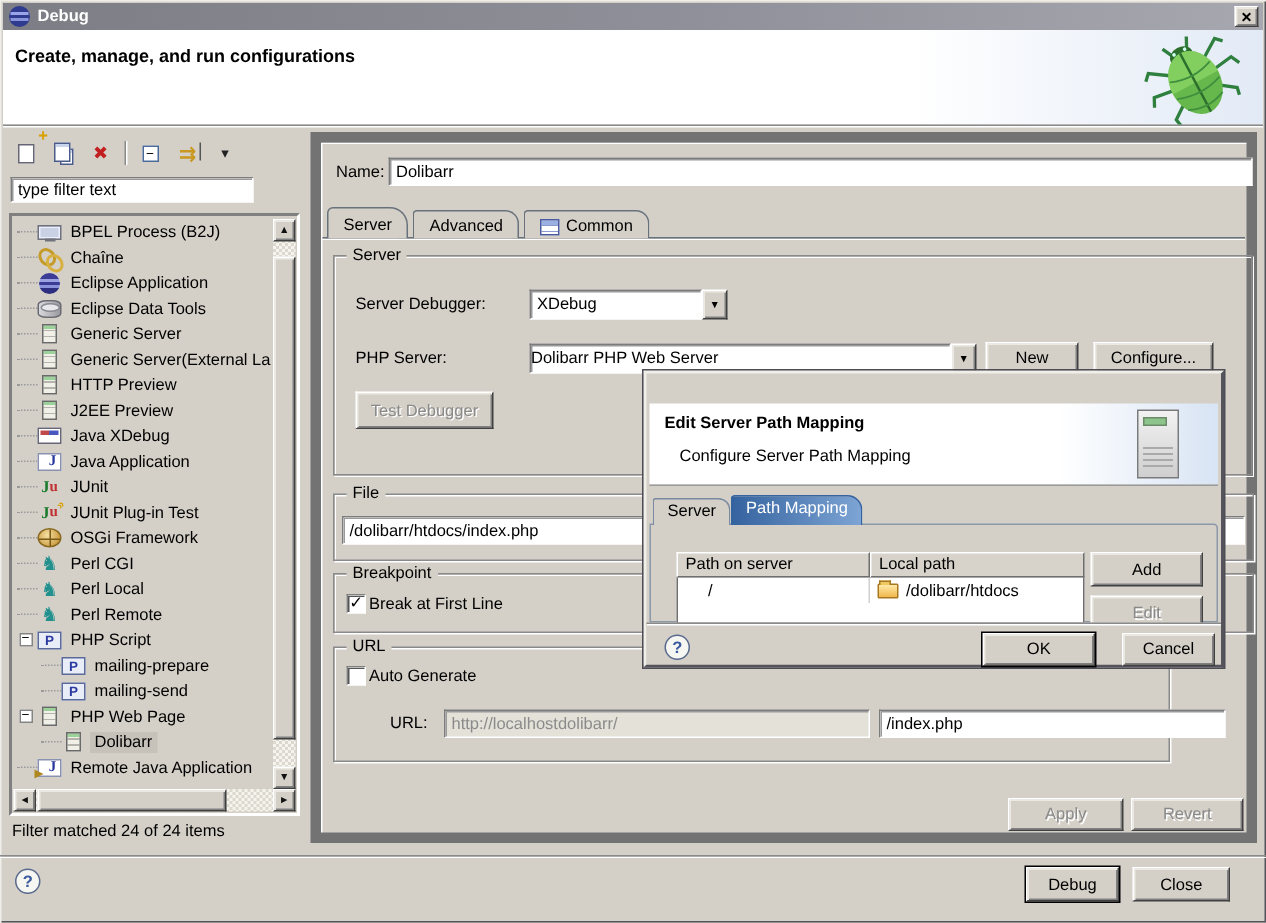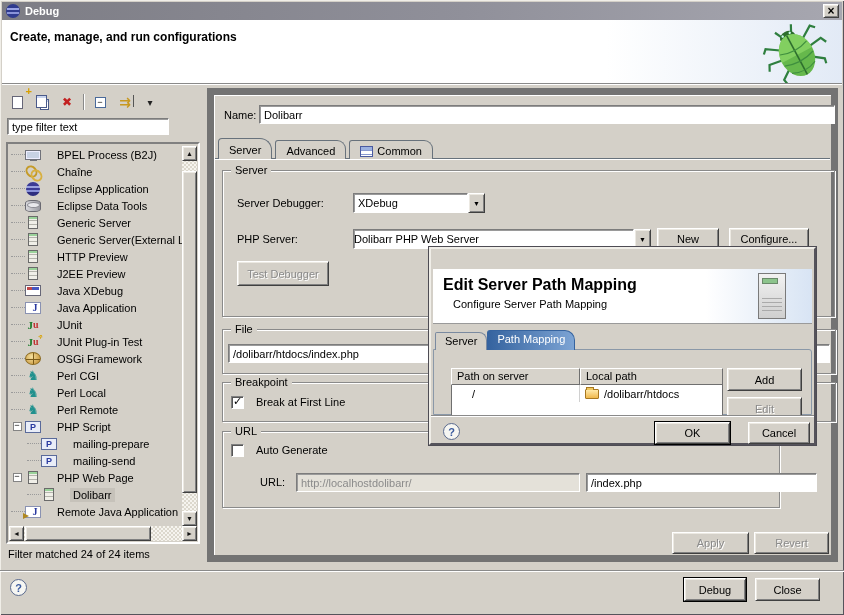--- a/index.html
+++ b/index.html
@@ -33,21 +33,21 @@
 .tbtn{width:22px;height:22px;display:flex;align-items:center;justify-content:center;position:relative}
 .tsep{width:1px;height:16px;background:#8a8a8a;box-shadow:1px 0 0 #fff;margin:0 2px}
 .filterbox{position:absolute;left:3px;top:30px;width:162px;height:17px}
 .treebox{position:absolute;left:2px;top:54px;width:194px;height:402px;background:#d4d0c8;border:2px solid;border-color:#808080 #ffffff #ffffff #808080}
 .trows{position:absolute;left:1px;top:2px;right:16px;bottom:16px;overflow:hidden}
 .trow{height:17px;display:flex;align-items:center;white-space:nowrap}
 .tslot{width:16px;height:17px;flex:0 0 16px;display:flex;align-items:center;justify-content:center;position:relative}
 .tslot.dots::before{content:"";position:absolute;left:2px;right:0;top:8px;border-top:1px dotted #9a9a9a}
 .expbox{width:9px;height:9px;background:#fff;border:1px solid #848484;font-size:9px;line-height:7px;text-align:center;position:relative;z-index:1}
 .expbox::before{content:"−";position:relative;top:-1px}
-.tlab{padding:1px 3px;margin-left:13px}
+.tlab{padding:1px 3px;margin-left:3px}
 .tlab.sel{background:#c6c2ba}
 .tico{width:16px;height:16px;flex:0 0 16px;display:inline-flex;align-items:center;justify-content:center;position:relative}
 
 
 .ic-server-sm{width:10px;height:13px;background:#f0efe8;border:1px solid #6a6a6a;background-image:linear-gradient(#9ad29a 0 2px,transparent 2px),repeating-linear-gradient(180deg,transparent 0 3px,#b4b4ac 3px 4px)}
 .ic-bpel{width:13px;height:10px;background:#c8d2e4;border:1px solid #70727a;box-shadow:inset 0 0 0 1px #eef}
 .ic-bpel::after{content:"";position:absolute;bottom:-2px;left:4px;width:7px;height:2px;background:#70727a}
 .ic-chain::before,.ic-chain::after{content:"";position:absolute;width:7px;height:9px;border:2px solid #c49a28;border-radius:50%}
 .ic-chain::before{left:1px;top:1px;transform:rotate(-40deg)}
 .ic-chain::after{left:6px;top:5px;transform:rotate(-40deg);border-color:#d8b040}
@@ -101,30 +101,30 @@
 .tab{height:19px;padding:2px 10px 0;border:1px solid #68727c;border-bottom:none;border-radius:3px 9px 0 0;background:#d4d0c8;margin-right:3px;display:flex;align-items:center;gap:4px}
 .tab.active{height:21px;border-radius:4px 12px 0 0}
 .tabline{position:absolute;left:1px;right:1px;top:63px;border-top:1px solid #68727c;box-shadow:0 1px 0 #fff}
 .ic-grid{width:13px;height:11px;background:#fff;border:1px solid #4a5aa0;background-image:linear-gradient(#9ab0e0 0 3px,transparent 3px),repeating-linear-gradient(180deg,transparent 0 3px,#8a9ad0 3px 4px)}
 .combo{position:absolute;display:flex}
 .combo .cfield{flex:1;display:flex;align-items:center}
 .combo .cbtn{width:17px;display:flex;align-items:center;justify-content:center;font-size:7px}
 .cbtn::before{content:"▼"}
 .checkbox{width:13px;height:13px;background:#fff;border:1px solid;border-color:#808080 #fff #fff #808080;box-shadow:inset 1px 1px 0 #555;display:inline-flex;align-items:center;justify-content:center;font-size:11px;font-weight:bold}
 .checkbox.checked::before{content:"✓";position:relative;top:-1px}
-.cbrow{position:absolute;display:flex;align-items:flex-start;gap:12px}
+.cbrow{position:absolute;display:flex;align-items:center;gap:2px}
 .qmark{width:17px;height:17px;border-radius:50%;border:1px solid #5a6a8e;color:#3a5a9e;background:#f6f6f2;display:flex;align-items:center;justify-content:center;font-weight:bold;font-size:11px}
 .qmark::before{content:"?"}
 .botsep{position:absolute;left:0;right:0;top:570px;border-top:1px solid #8a8a8a;box-shadow:0 1px 0 #fff}
 
 
 .dialog{position:absolute;left:429px;top:247px;width:387px;height:198px;background:#d4d0c8;border:2px solid;border-color:#f0eee8 #55535b #55535b #f0eee8;outline:1px solid #4e4c54;z-index:50}
 .dtitle{position:absolute;left:2px;top:2px;right:2px;height:18px;background:linear-gradient(90deg,#24518f,#6f97c4 55%,#b9cfe6);display:flex;align-items:center;gap:4px;padding:0 3px;color:#fff;font-weight:bold}
 .dhead{position:absolute;left:2px;top:20px;right:2px;height:55px;background:linear-gradient(90deg,#ffffff 0 72%,#d8e4f4);border-bottom:1px solid #9a9a9a}
-.dheading{position:absolute;left:10px;top:7px;font-size:16px;font-weight:bold}
+.dheading{position:absolute;left:10px;top:7px;font-size:11px;font-weight:bold}
 .dsub{position:absolute;left:20px;top:29px}
 .tower{position:absolute;right:26px;top:4px;width:28px;height:46px;background:linear-gradient(#f2f2f2,#cfcfcf);border:1px solid #7a7a7a}
 .tower::before{content:"";position:absolute;left:3px;top:4px;width:14px;height:4px;background:#8cc48c;border:1px solid #6a8a6a}
 .tower::after{content:"";position:absolute;left:3px;right:3px;bottom:4px;height:16px;background:repeating-linear-gradient(180deg,#aaa 0 1px,transparent 1px 4px)}
 .dtabs{position:absolute;left:4px;top:81px;height:20px;display:flex;align-items:flex-end;z-index:2}
 .dtab{height:18px;padding:2px 9px 0;border:1px solid #7a8aa0;border-bottom:none;border-radius:2px 8px 0 0;background:#d4d0c8}
 .dtab.active{height:20px;background:linear-gradient(90deg,#35639f,#7da4d4);color:#fff;border-color:#35639f;border-radius:3px 10px 0 0}
 .dcontent{position:absolute;left:2px;top:100px;right:2px;height:66px;border:1px solid #8a98a8;border-radius:0 3px 0 0}
 .ptable{position:absolute;left:17px;top:18px;width:272px}
 .phead{display:flex;height:17px}

